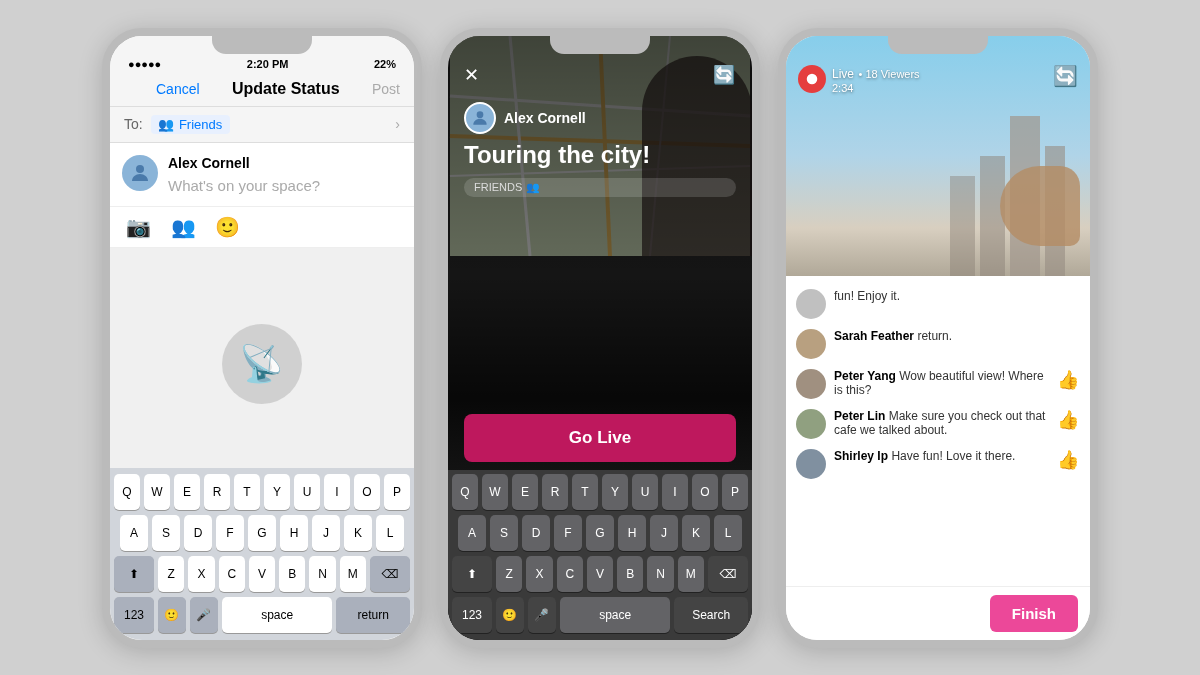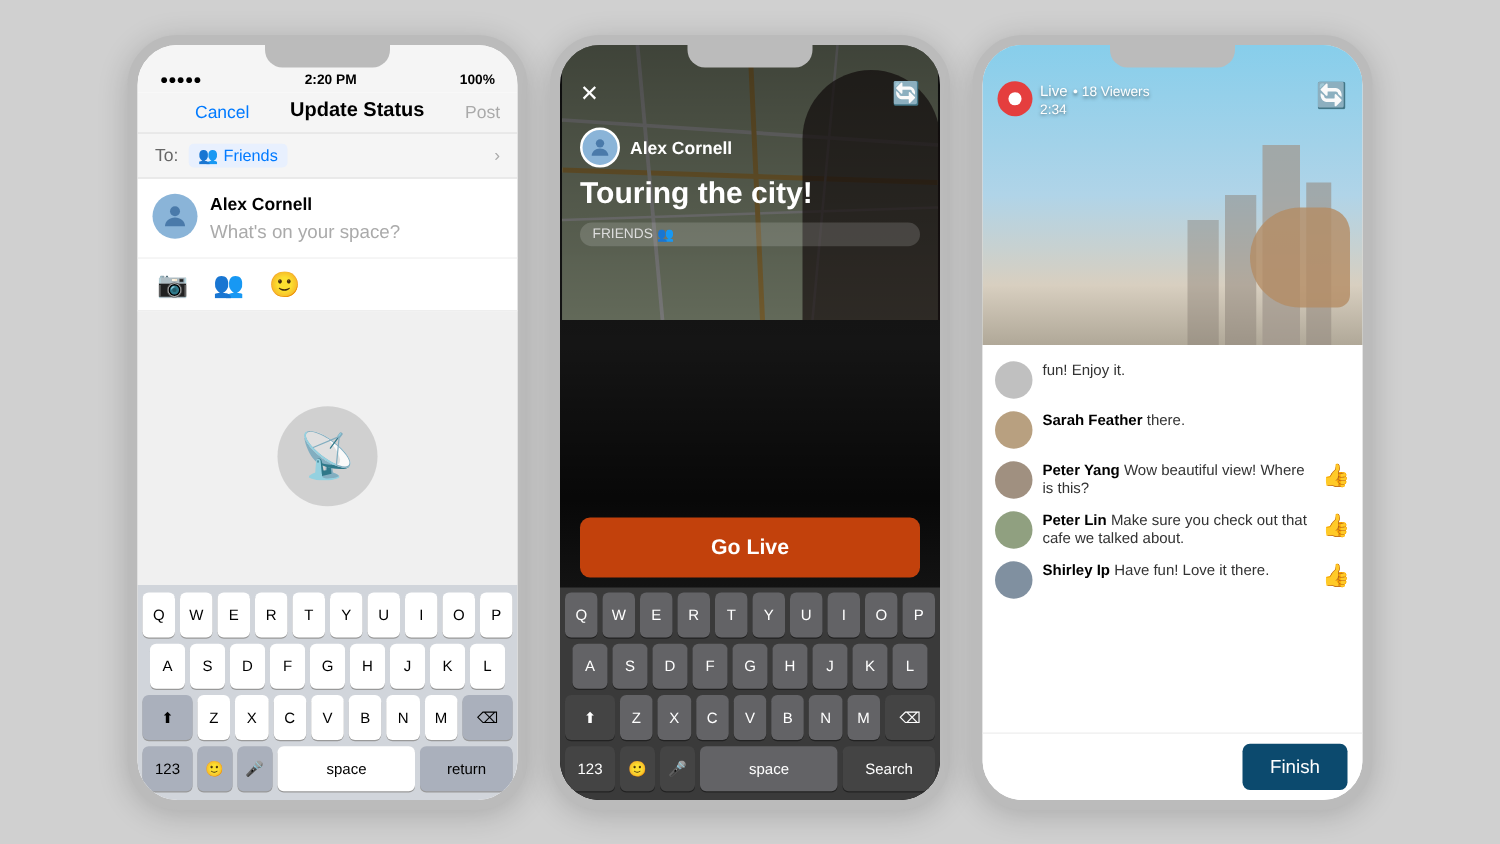--- a/index.html
+++ b/index.html
@@ -185,21 +185,21 @@
     .phone2 .username { color: #fff; font-size: 14px; font-weight: 600; }
     .phone2 .post-title { color: #fff; font-size: 24px; font-weight: 700; line-height: 1.1; margin-top: 4px; }
     .phone2 .friends-badge {
       display: inline-flex; align-items: center; gap: 4px;
       background: rgba(255,255,255,0.15); border-radius: 12px;
       padding: 3px 10px; margin-top: 6px;
       color: #ddd; font-size: 11px;
     }
     .phone2 .go-live-btn {
       margin: auto 16px 8px;
-      background: #c2410c;
+      background: #be185d;
       color: #fff; font-size: 17px; font-weight: 600;
       border-radius: 8px; padding: 14px;
       text-align: center;
     }
     .phone2 .keyboard2 {
       background: #3a3a3a;
       padding: 4px 4px 2px;
     }
     .phone2 .keyboard2 .key {
       background: #636366;
@@ -260,41 +260,41 @@
     .comment-like { color: #1877F2; font-size: 18px; margin-left: auto; }
     .comment-like-gray { color: #bbb; font-size: 18px; margin-left: auto; }
 
     .phone3 .finish-bar {
       background: #fff;
       padding: 8px 12px;
       display: flex; justify-content: flex-end;
       border-top: 1px solid #eee;
     }
     .finish-btn {
-      background: #0c4a6e;
-      color: #fff; font-size: 15px; font-weight: 400;
+      background: #ec4899;
+      color: #fff; font-size: 15px; font-weight: 700;
       border-radius: 6px; padding: 10px 22px;
     }
 
     
     .map-svg {
       position: absolute; top: 0; left: 0; right: 0;
       width: 100%; height: 220px;
       opacity: 0.9;
     }
   </style>
 </head>
 <body>
 
 <div class="phone phone1">
 
   <div class="status-bar">
     <span>●●●●●</span>
     <span>2:20 PM</span>
-    <span>100%</span>
+    <span>22%</span>
   </div>
 
   <div class="nav-bar">
     <span class="cancel">Cancel</span>
     <span class="title">Update Status</span>
     <span class="post">Post</span>
   </div>
 
   <div class="to-row">
     <span class="to-label">To:</span>
@@ -507,21 +507,21 @@
       <div class="comment-avatar" style="background:#c0c0c0;"></div>
       <div class="comment-text">
         <span>fun! Enjoy it.</span>
       </div>
     </div>
 
     <div class="comment-item">
       <div class="comment-avatar" style="background:#b8a080;"></div>
       <div class="comment-text">
         <span class="comment-name">Sarah Feather</span>
-        <span> </span><span>there.</span>
+        <span> </span><span>return.</span>
       </div>
     </div>
 
     <div class="comment-item">
       <div class="comment-avatar" style="background:#a09080;"></div>
       <div class="comment-text">
         <span class="comment-name">Peter Yang</span>
         <span> </span><span>Wow beautiful view! Where is this?</span>
       </div>
       <span class="comment-like">👍</span>

